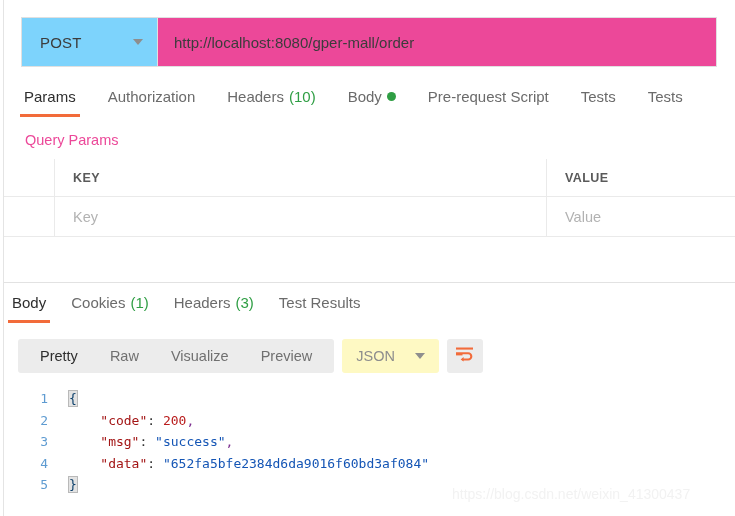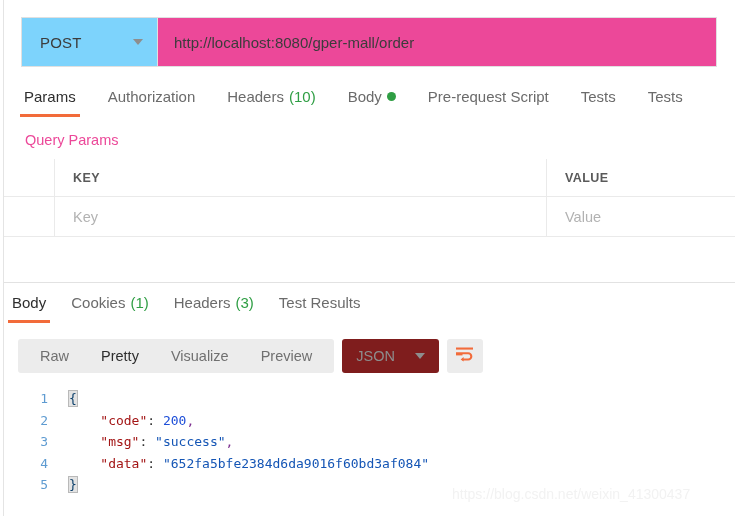--- a/index.html
+++ b/index.html
@@ -213,21 +213,21 @@
     height: 34px;
     line-height: 34px;
     cursor: pointer;
     white-space: nowrap;
   }
   .fmt-btn.active { color: #2e2e2e; }
   .fmt-dd {
     display: flex;
     align-items: center;
     gap: 14px;
-    background: #7f1d1d;
+    background: #fef9c3;
     border-radius: 3px;
     height: 34px;
     padding: 0 14px;
     cursor: pointer;
   }
   .fmt-dd .lbl { font-size: 14.5px; color: #8d8d8d; }
   .wrap-btn {
     width: 36px;
     height: 34px;
     background: #ececec;
@@ -264,21 +264,21 @@
     user-select: none;
   }
   .code-text {
     flex: 1;
     white-space: pre;
     padding-left: 5px;
     color: #333333;
   }
   .tok-key { color: #a31515; }
   .tok-str { color: #1455b5; }
-  .tok-num { color: #1d4ed8; }
+  .tok-num { color: #b91c1c; }
   .tok-punc { color: #7b2d8e; }
   .tok-brace {
     color: #0b3f6b;
     background: #e3e3e3;
     outline: 1px solid #b9b9b9;
   }
 
   
   .watermark {
     position: absolute;
@@ -358,22 +358,22 @@
     <span>Headers</span>
     <span class="count">(3)</span>
   </div>
   <div class="tab">
     <span>Test Results</span>
   </div>
 </div>
 
 <div class="fmt-row">
   <div class="fmt-group">
+    <div class="fmt-btn active">Pretty</div>
     <div class="fmt-btn">Raw</div>
-    <div class="fmt-btn active">Pretty</div>
     <div class="fmt-btn">Visualize</div>
     <div class="fmt-btn">Preview</div>
   </div>
   <div class="fmt-dd">
     <span class="lbl">JSON</span>
     <span class="caret"></span>
   </div>
   <div class="wrap-btn">
     <span>
       <svg width="19" height="16" viewBox="0 0 19 16" aria-hidden="true">

